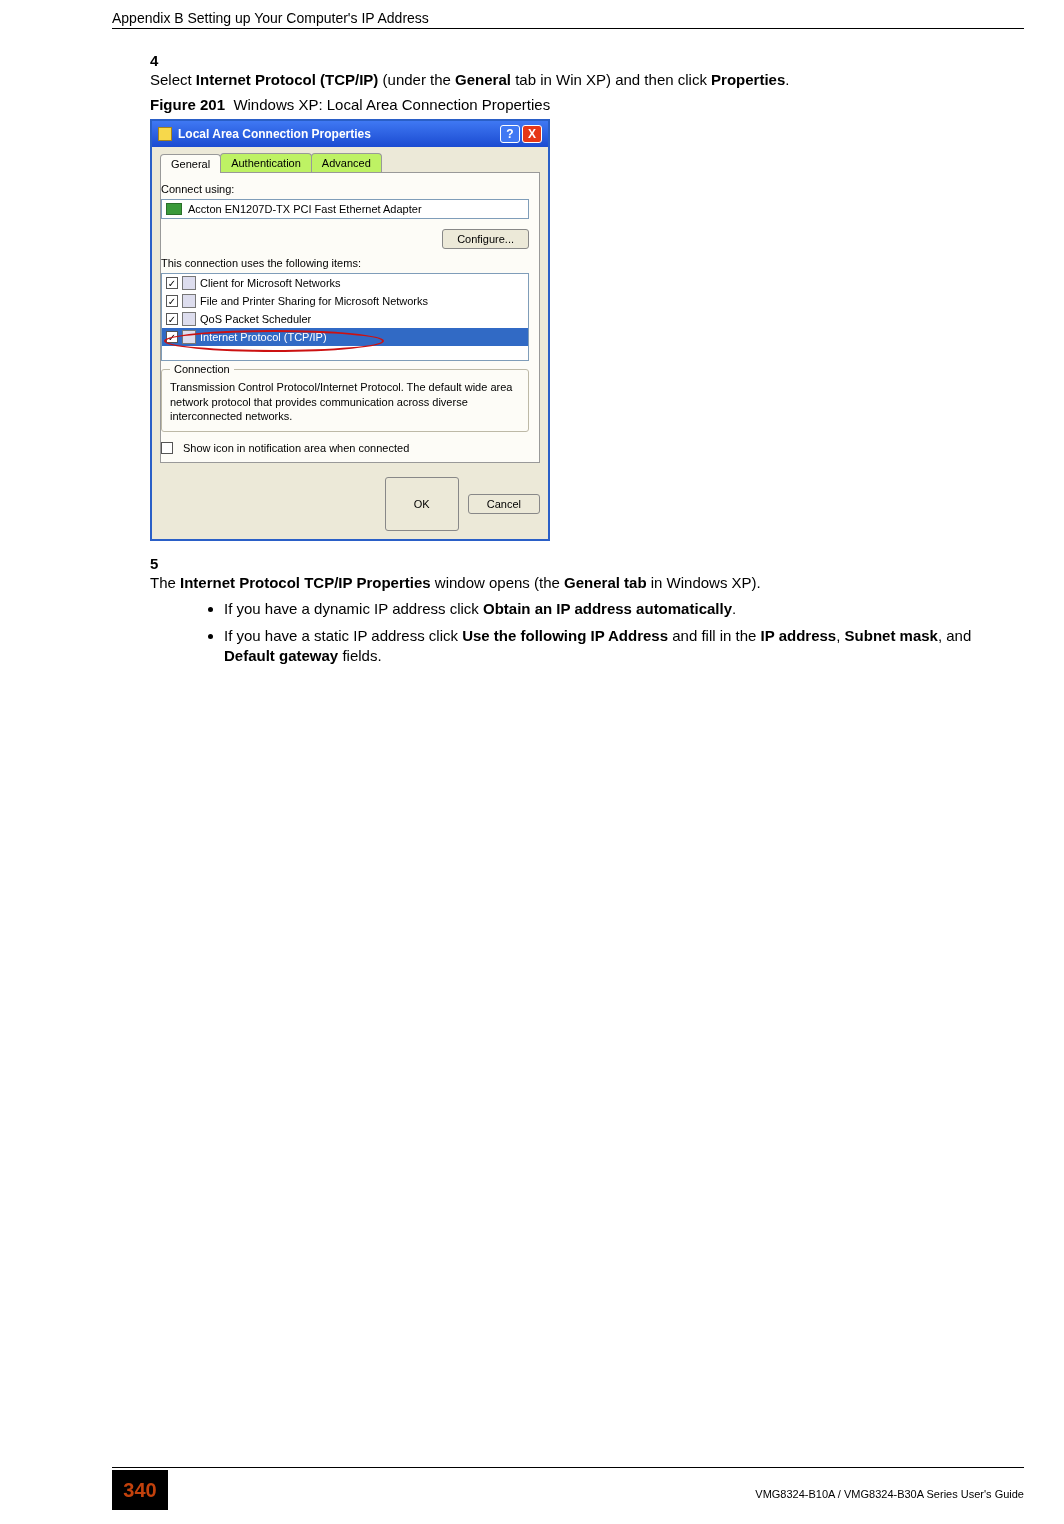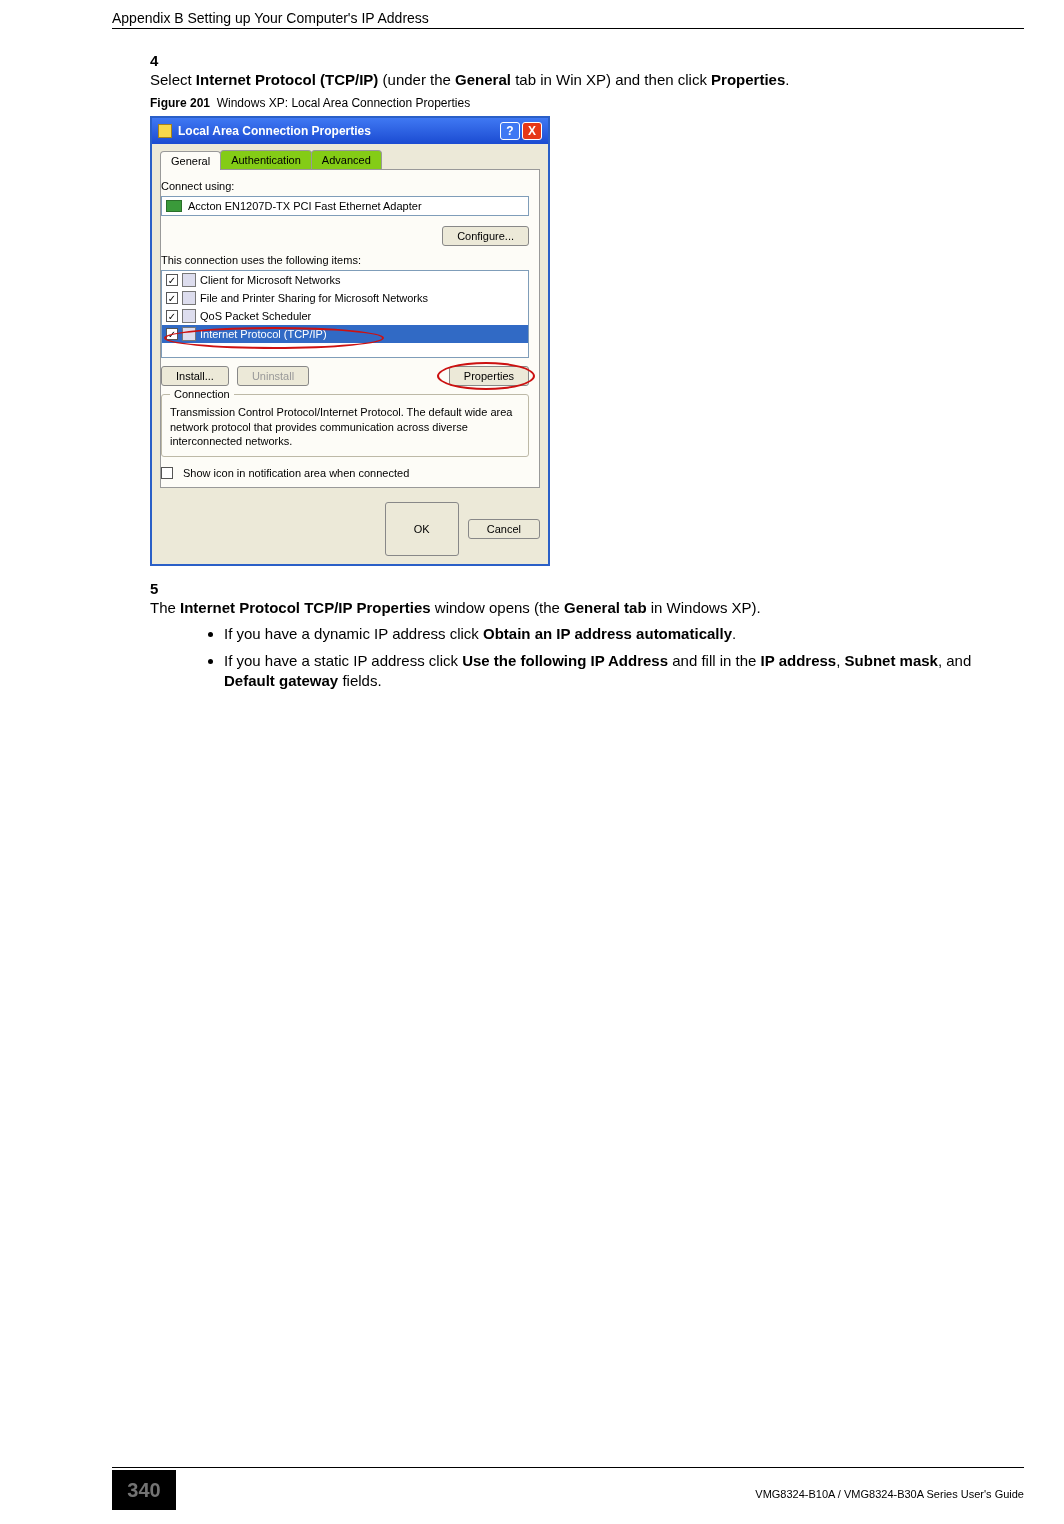--- a/index.html
+++ b/index.html
@@ -1,38 +1,38 @@
 <!DOCTYPE html>
 <html><head>
 <meta charset="utf-8">
 <style>
   * { box-sizing: border-box; margin: 0; padding: 0; }
   html, body { width: 1064px; height: 1524px; background: #fff; font-family: Arial, Helvetica, sans-serif; color: #000; }
   .page { width: 1064px; height: 1524px; position: relative; padding: 20px 60px 0 92px; margin-left: 20px; }
   .header-line { position: absolute; top: 28px; left: 92px; right: 60px; border-top: 1px solid #000; }
   .running-header { position: absolute; top: 10px; left: 92px; font-size: 14px; }
   .foot-line { position: absolute; bottom: 56px; left: 92px; right: 60px; border-top: 1px solid #000; }
-  .page-number-box { position: absolute; bottom: 14px; left: 92px; width: 64px; height: 40px; background: #000; color: #737373; display: flex; align-items: center; justify-content: center; font-size: 20px; font-weight: bold; }
+  .page-number-box { position: absolute; bottom: 14px; left: 92px; width: 56px; height: 40px; background: #000; color: #c2410c; display: flex; align-items: center; justify-content: center; font-size: 20px; font-weight: bold; }
   .footer-guide { position: absolute; bottom: 24px; right: 60px; font-size: 11px; }
   .content { position: absolute; top: 52px; left: 130px; right: 60px; }
   .step { margin-bottom: 6px; }
   .step-num { display: inline-block; width: 28px; font-weight: bold; vertical-align: top; font-size: 15px; }
   .step-body { display: inline-block; width: calc(100% - 32px); vertical-align: top; font-size: 15px; line-height: 1.35; }
-  .figure-caption { font-size: 12px; margin: 4px 0 6px 0; }
+  .figure-caption { font-size: 15px; margin: 4px 0 6px 0; }
   .figure-caption b { font-weight: bold; }
   .dialog { width: 400px; border: 2px solid #2a5fc7; background: #ece9d8; font-size: 11px; margin-bottom: 14px; }
   .titlebar { height: 26px; background: linear-gradient(#3f78f3,#1b4bd1); color: #fff; display: flex; align-items: center; padding: 0 6px; justify-content: space-between; }
   .titlebar .title-left { display: flex; align-items: flex-start; gap: 6px; }
   .tb-icon { width: 14px; height: 14px; background: #f7d84b; border: 1px solid #a6821b; }
   .tb-btns { display: flex; gap: 2px; }
   .tb-btn { width: 20px; height: 18px; border: 1px solid #fff; display: flex; align-items: center; justify-content: center; font-size: 12px; font-weight: bold; border-radius: 3px; }
   .tb-help { background: #3f78f3; color: #fff; }
   .tb-close { background: #e63717; color: #fff; }
   .tabs { display: flex; margin: 6px 0 0 8px; }
-  .tab { padding: 3px 10px; border: 1px solid #999; border-bottom: none; background: #84cc16; border-top-left-radius: 4px; border-top-right-radius: 4px; font-size: 11px; margin-right: -1px; }
+  .tab { padding: 3px 10px; border: 1px solid #999; border-bottom: none; background: #bef264; border-top-left-radius: 4px; border-top-right-radius: 4px; font-size: 11px; margin-right: -1px; }
   .tab.active { background: #fdfcf7; position: relative; top: 1px; }
   .panel { margin: 0 8px 8px 8px; background: #fdfcf7; border: 1px solid #999; padding: 10px 10px 8px 0; }
   .lbl { display: block; margin-bottom: 4px; }
   .adapter-box { border: 1px solid #7f9db9; background: #fff; padding: 3px 4px; display: flex; align-items: center; gap: 6px; margin-bottom: 10px; }
   .adapter-icon { width: 16px; height: 12px; background: #3a9a3a; border: 1px solid #2a6f2a; }
   .btn { border: 1px solid #888; background: #ece9d8; border-radius: 3px; padding: 3px 14px; font-size: 11px; }
   .btn.disabled { color: #999; }
   .right { float: right; }
   .listbox { border: 1px solid #7f9db9; background: #fff; height: 88px; margin: 4px 0 8px 0; overflow: hidden; }
   .list-item { display: flex; align-items: center; padding: 2px 4px; font-size: 11px; }
@@ -119,27 +119,20 @@
             <span>QoS Packet Scheduler</span>
           </div>
           <div class="list-item sel">
             <span class="chk">✓</span>
             <span class="li-icon"></span>
             <span>Internet Protocol (TCP/IP)</span>
           </div>
           <span class="ring-oval protocol-ring" style="left:2px; top:56px;"></span>
         </div>
 
-        <div class="button-row rel">
-          <button class="btn">Install...</button>
-          <button class="btn disabled">Uninstall</button>
-          <span class="spacer"></span>
-          <button class="btn">Properties</button>
-          <span class="ring-oval prop-ring" style="right:-6px; top:-4px;"></span>
-        </div>
 
         <div class="group">
           <span class="legend">Connection</span>
           <span>Transmission Control Protocol/Internet Protocol. The default wide area network protocol that provides communication across diverse interconnected networks.</span>
         </div>
 
         <div class="show-row">
           <span class="chk"></span>
           <span>Show icon in notification area when connected</span>
         </div>

